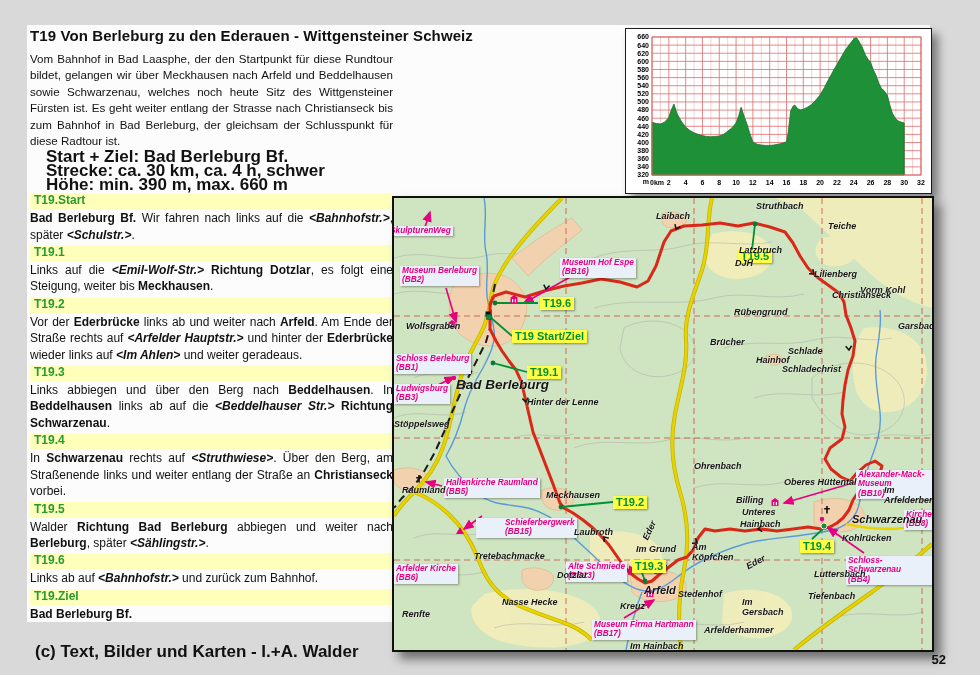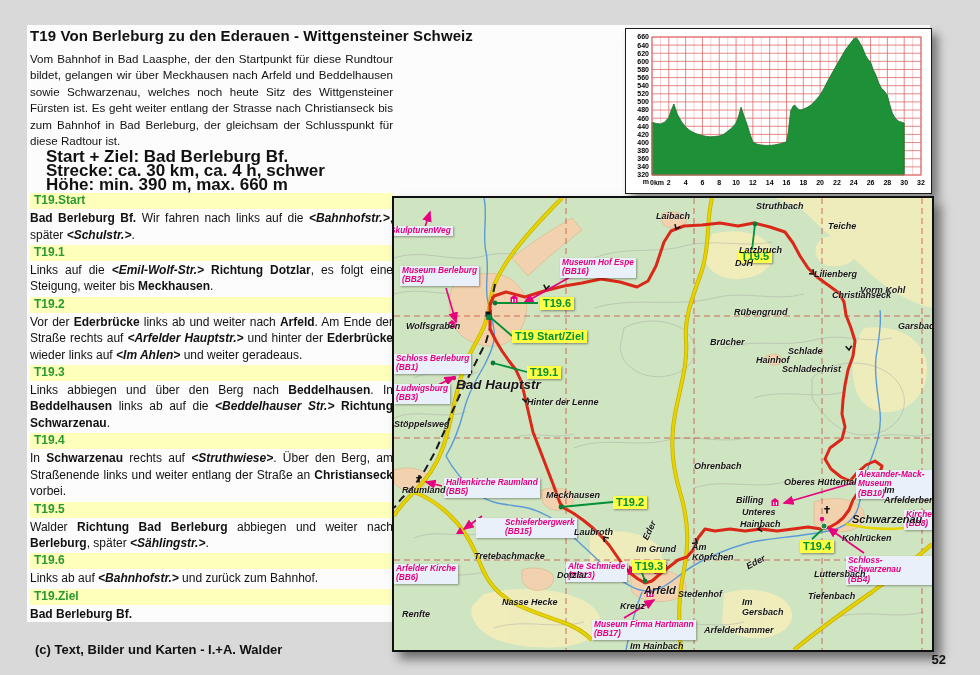--- a/index.html
+++ b/index.html
@@ -12,21 +12,21 @@
   #intro{font-size:11.6px;line-height:16.4px;text-align:justify;margin:0;}
   #facts{margin:1px 0 2px 0;}
   .fact{font-size:17px;font-weight:bold;line-height:13.6px;margin-left:16px;}
   .stage{margin-top:2px;}
   .stage-head{background:#ffffbc;color:#2a9a2e;font-weight:bold;font-size:12px;
               padding:1px 4px 2px 4px;line-height:13px;}
   .stage-body{margin:1px 0 0 0;font-size:12px;line-height:16.4px;text-align:justify;}
   .stage-body b{font-weight:bold;}
   .stage-body i{font-weight:bold;font-style:italic;}
   
-  #footer{position:absolute;left:35px;top:642px;font-size:13px;font-weight:bold;}
+  #footer{position:absolute;left:35px;top:642px;font-size:17px;font-weight:bold;}
   #pagenum{position:absolute;left:900px;top:652px;width:46px;text-align:right;
            font-size:13px;font-weight:bold;}
   
   #chart-panel{position:absolute;left:625px;top:28px;width:305px;height:164px;background:#fff;
                border:1px solid #1a1a1a;box-shadow:6px 6px 9px rgba(0,0,0,.45);}
   
   #map-panel{position:absolute;left:392px;top:196px;width:538px;height:452px;
              border:2px solid #101010;box-shadow:7px 7px 10px rgba(0,0,0,.5);
              background:#cfe4c0;overflow:hidden;}
   #map-labels{position:absolute;left:0;top:0;width:100%;height:100%;pointer-events:none;}
@@ -404,21 +404,21 @@
       <div class="mlab" style="left: 420px; top: 72px;">Lilienberg</div>
       <div class="mlab" style="left: 466px; top: 88px;">Vorm Kohl</div>
       <div class="mlab" style="left: 438px; top: 93px;">Christianseck</div>
       <div class="mlab" style="left: 340px; top: 110px;">Rübengrund</div>
       <div class="mlab" style="left: 504px; top: 124px;">Garsbach</div>
       <div class="mlab" style="left: 316px; top: 140px;">Brücher</div>
       <div class="mlab" style="left: 394px; top: 149px;">Schlade</div>
       <div class="mlab" style="left: 362px; top: 158px;">Hainhof</div>
       <div class="mlab" style="left: 388px; top: 167px;">Schladechrist</div>
       <div class="mlab" style="left: 12px; top: 124px;">Wolfsgraben</div>
-      <div class="mlab mtown" style="left: 62px; top: 180px;">Bad Hauptstr</div>
+      <div class="mlab mtown" style="left: 62px; top: 180px;">Bad Berleburg</div>
       <div class="mlab" style="left: 133px; top: 200px; font-style: italic;">Hinter der Lenne</div>
       <div class="mlab" style="left: 0px; top: 222px;">Stöppelsweg</div>
       <div class="mlab" style="left: 300px; top: 264px;">Ohrenbach</div>
       <div class="mlab" style="left: 8px; top: 288px;">Raumland</div>
       <div class="mlab" style="left: 152px; top: 293px;">Meckhausen</div>
       <div class="mlab" style="left: 180px; top: 330px;">Laubroth</div>
       <div class="mlab" style="left: 242px; top: 347px;">Im Grund</div>
       <div class="mlab" style="left: 80px; top: 354px;">Tretebachmacke</div>
       <div class="mlab" style="left: 140px; top: 373px; padding-left: 23px;">Dotzlar</div>
       <div class="mlab" style="left: 108px; top: 400px;">Nasse Hecke</div>

